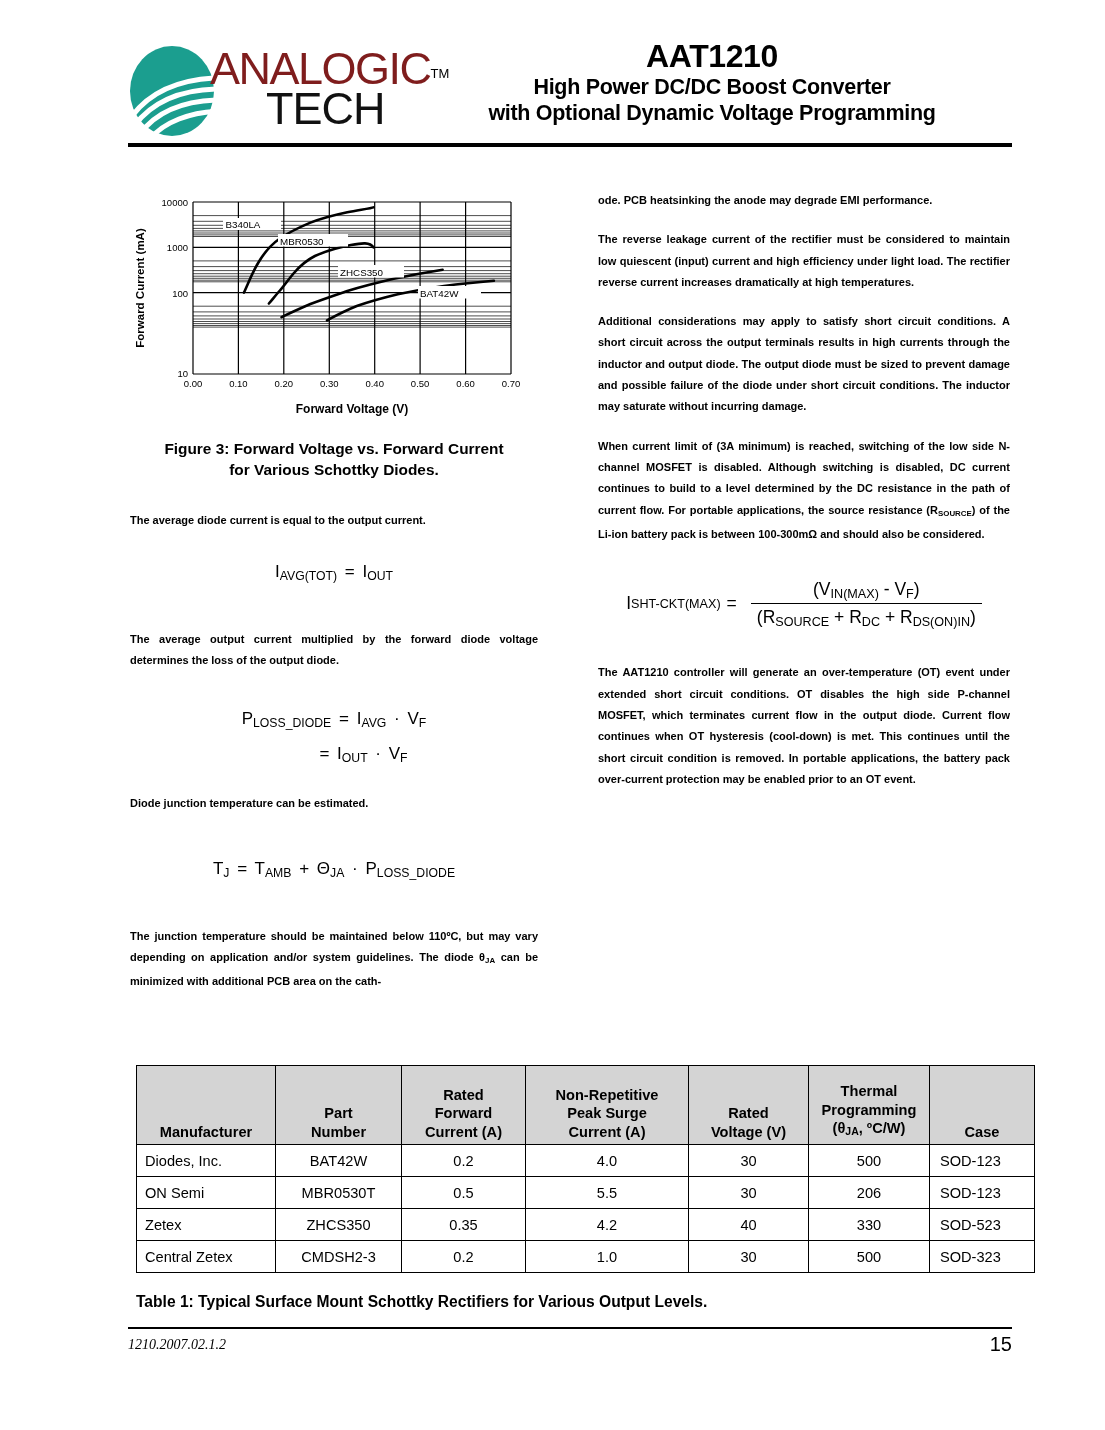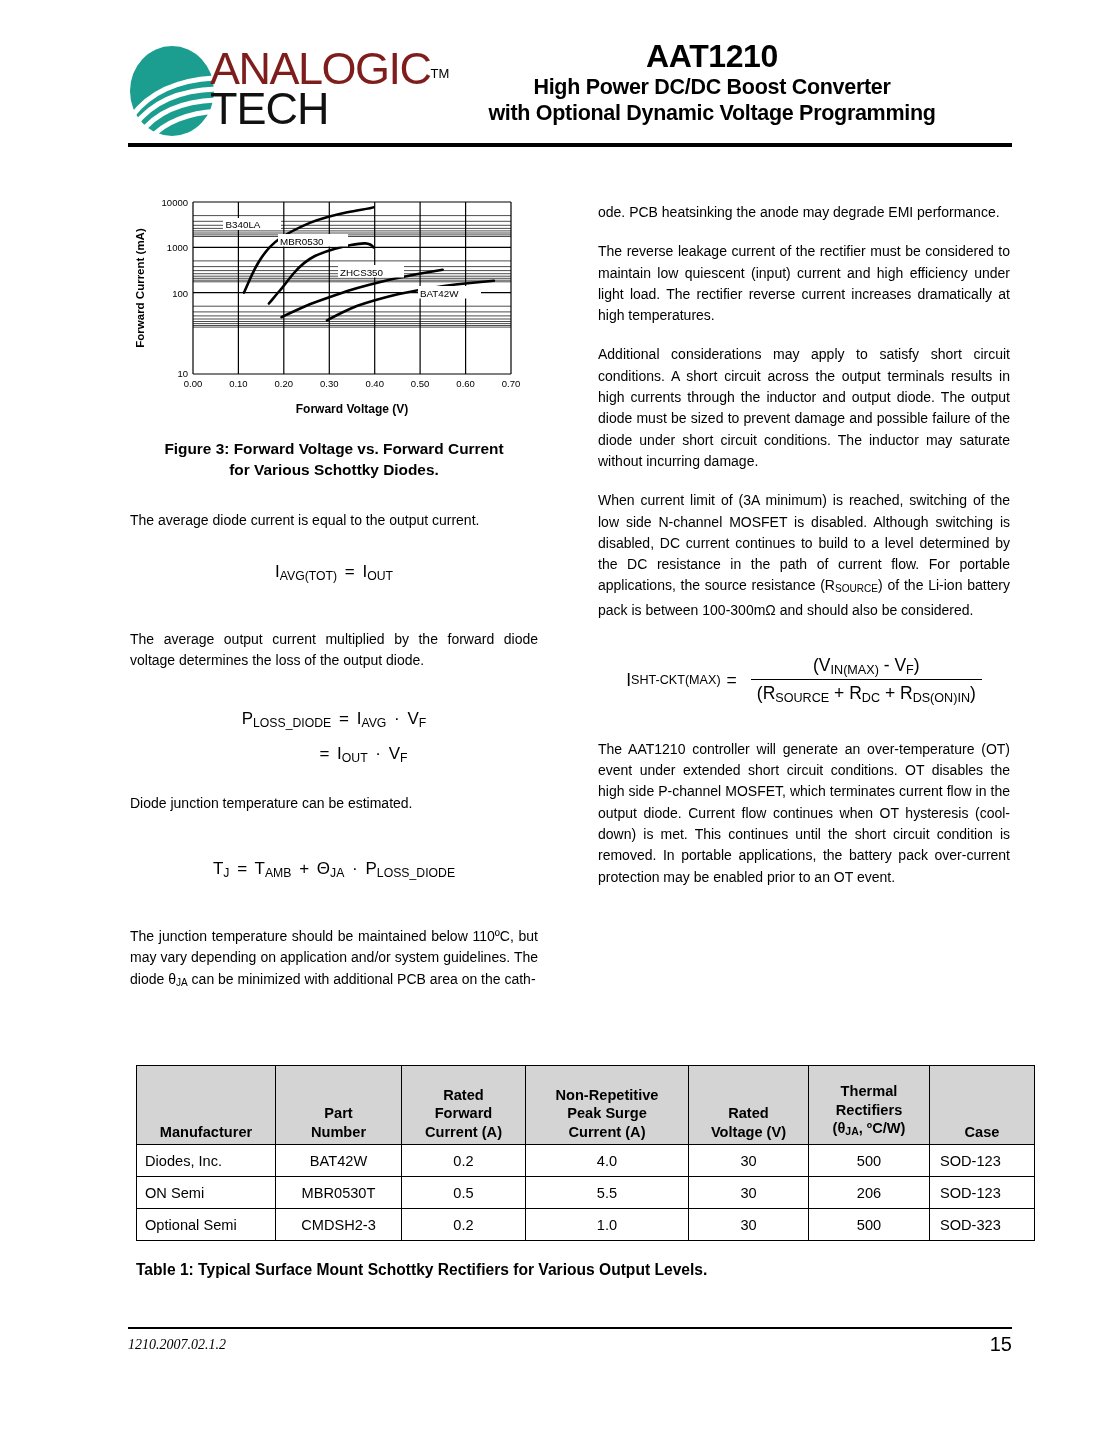--- a/index.html
+++ b/index.html
@@ -57,20 +57,21 @@
     vertical-align: super;
     letter-spacing: 0;
   }
   .logo-tech {
     font-family: "Liberation Sans", sans-serif;
     font-size: 45px;
     font-weight: 400;
     letter-spacing: -1px;
     line-height: 42px;
     color: #111;
+    margin-left: 56px;
     display: block;
     margin-top: -4px;
   }
   .header-titles {
     position: absolute;
     right: 0; top: 0;
     width: 600px;
     text-align: center;
   }
   .part-number {
@@ -101,25 +102,26 @@
     top: 190px;
     width: 408px;
   }
   .col-right {
     position: absolute;
     left: 598px;
     top: 190px;
     width: 412px;
   }
   p.body {
-    margin: 12px 0 18px 0;
-    font-size: 14px;
+    margin: 0 0 18px 0;
+    font-size: 11px;
     line-height: 21.3px;
     text-align: justify;
     text-justify: inter-word;
+    font-weight: bold;
   }
   p.body.nojust { text-align: left; }
   sub {
     font-size: 0.72em;
     vertical-align: -0.22em;
   }
 
   
   .chart-box {
     position: relative;
@@ -465,21 +467,21 @@
             <span>Non-Repetitive</span><br>
             <span>Peak Surge</span><br>
             <span>Current (A)</span>
           </th>
           <th>
             <span>Rated</span><br>
             <span>Voltage (V)</span>
           </th>
           <th>
             <span>Thermal</span><br>
-            <span>Rectifiers</span><br>
+            <span>Programming</span><br>
             <span>(θ</span><sub>JA</sub><span>, ºC/W)</span>
           </th>
           <th>
             <span>Case</span>
           </th>
         </tr>
       </thead>
       <tbody>
         <tr>
           <td class="left">Diodes, Inc.</td>
@@ -493,21 +495,30 @@
         <tr>
           <td class="left">ON Semi</td>
           <td>MBR0530T</td>
           <td>0.5</td>
           <td>5.5</td>
           <td>30</td>
           <td>206</td>
           <td class="case">SOD-123</td>
         </tr>
         <tr>
-          <td class="left">Optional Semi</td>
+          <td class="left">Zetex</td>
+          <td>ZHCS350</td>
+          <td>0.35</td>
+          <td>4.2</td>
+          <td>40</td>
+          <td>330</td>
+          <td class="case">SOD-523</td>
+        </tr>
+        <tr>
+          <td class="left">Central Zetex</td>
           <td>CMDSH2-3</td>
           <td>0.2</td>
           <td>1.0</td>
           <td>30</td>
           <td>500</td>
           <td class="case">SOD-323</td>
         </tr>
       </tbody>
     </table>
     <div class="table-caption">Table 1: Typical Surface Mount Schottky Rectifiers for Various Output Levels.</div>

